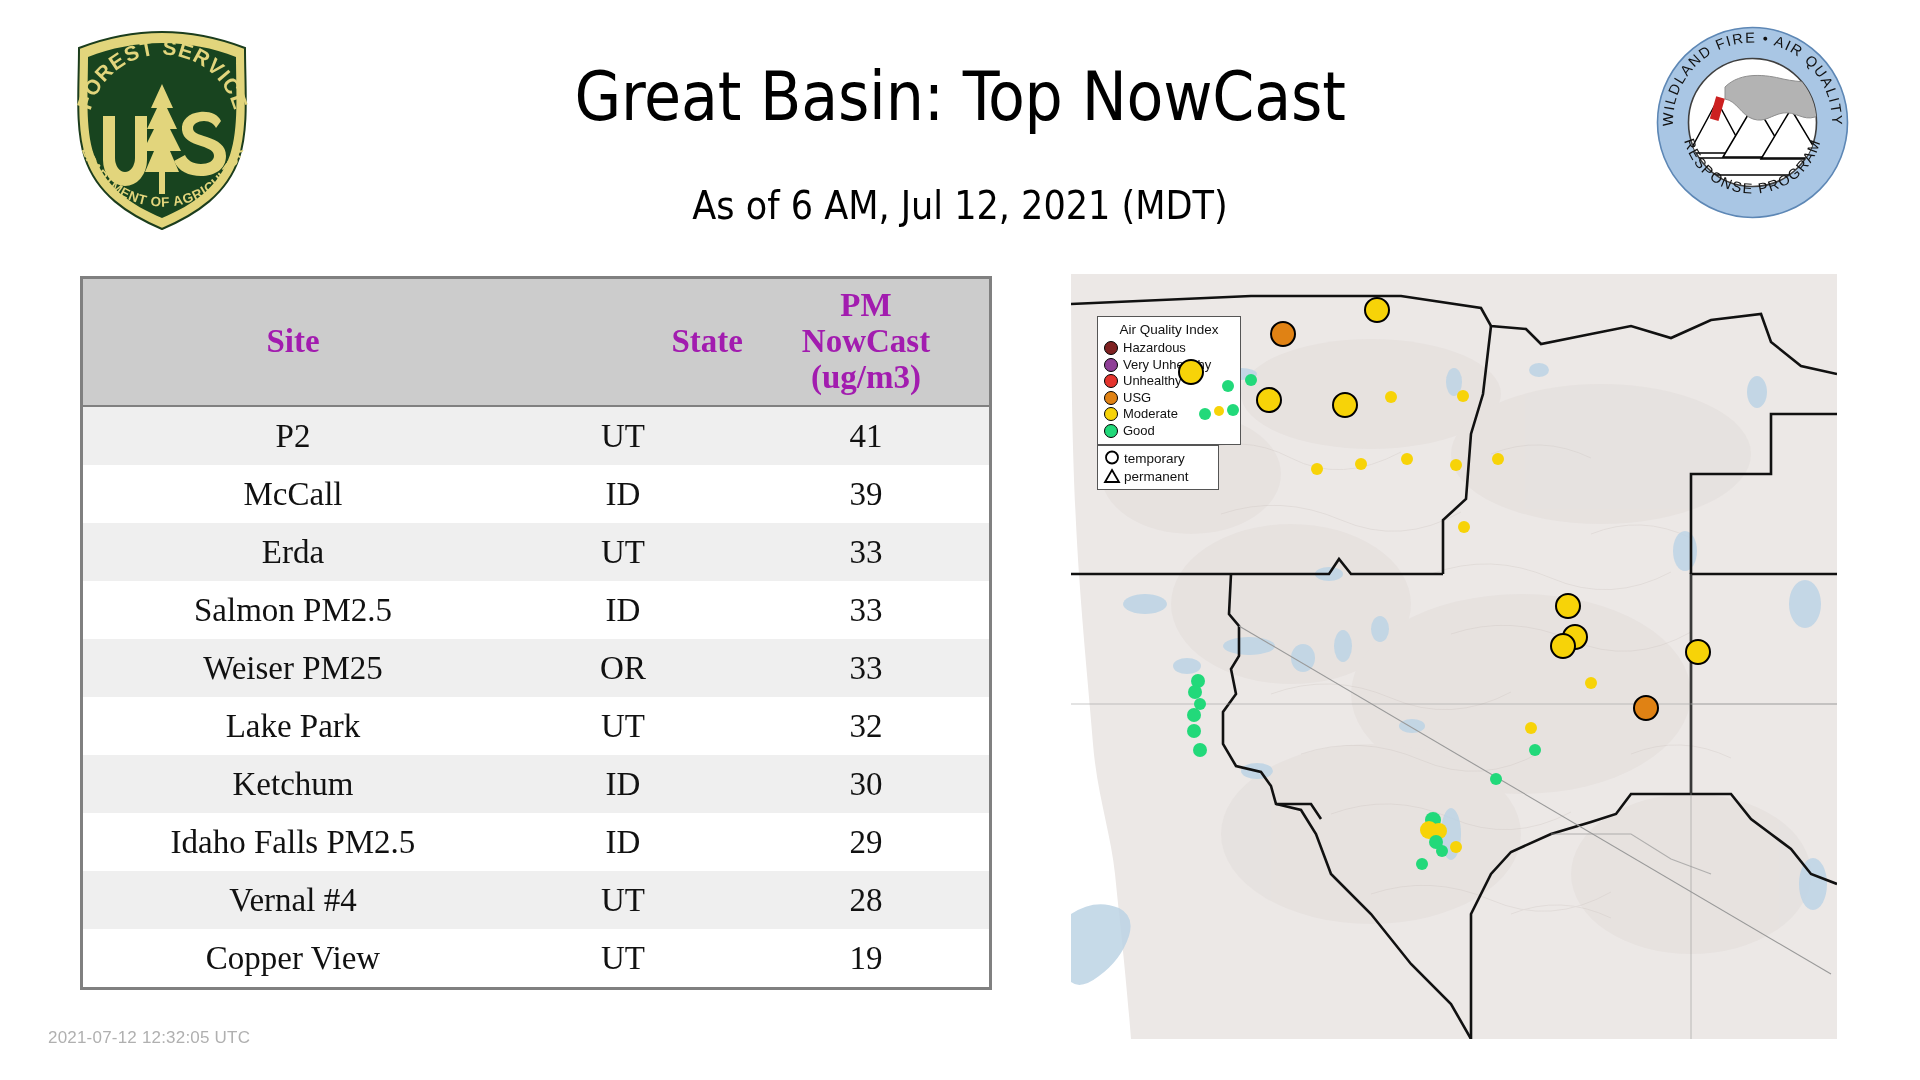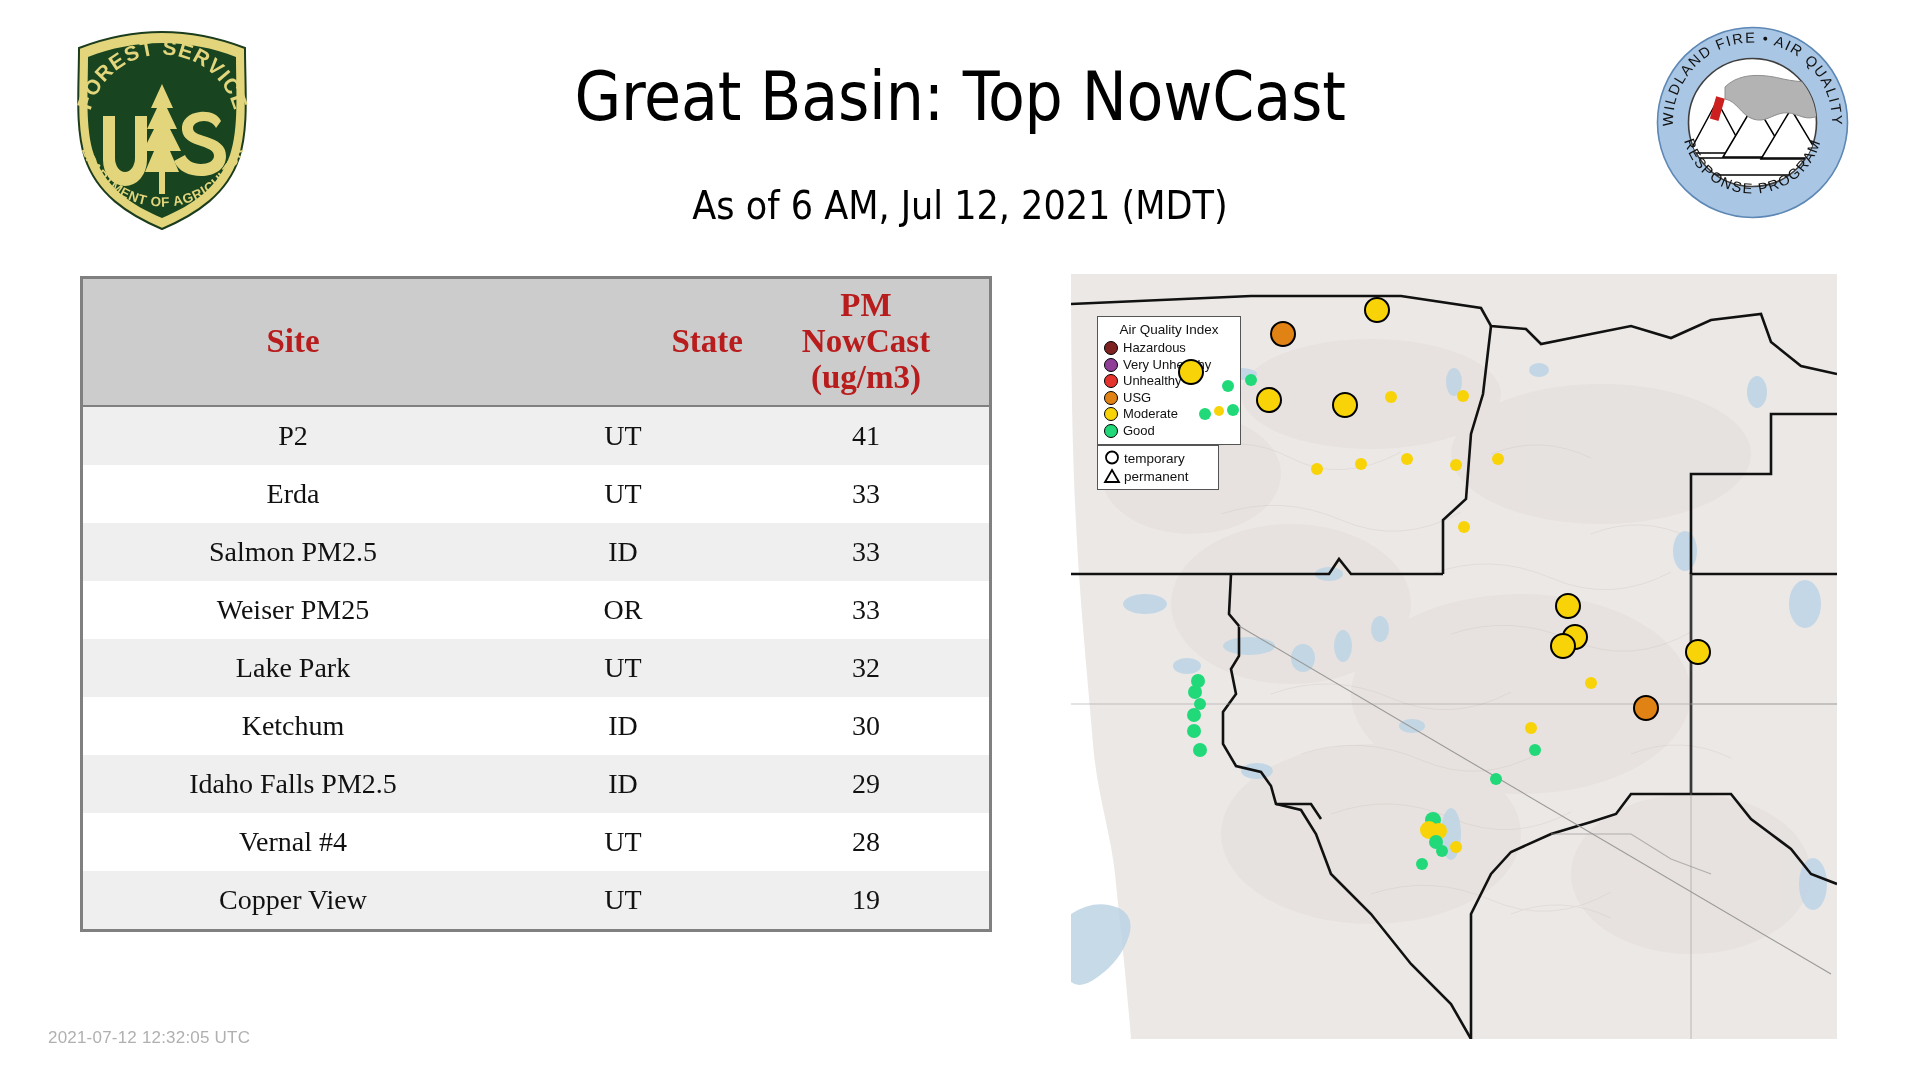--- a/index.html
+++ b/index.html
@@ -36,33 +36,33 @@
   #table-wrap{
     position:absolute;left:80px;top:276px;width:912px;
     border:3px solid #808080;
     background:#fff;
     box-sizing:border-box;
   }
   table.aqi{border-collapse:collapse;width:100%;table-layout:fixed;}
   table.aqi th{
     background:#cccccc;
     font-family:"Liberation Serif","DejaVu Serif",serif;
-    font-weight:700;font-size:33px;line-height:36px;color:#b91c1c;
+    font-weight:700;font-size:33px;line-height:36px;color:#a21caf;
     padding:8px 0 10px 0;vertical-align:middle;text-align:center;
     border-bottom:2px solid #808080;
     height:108px;box-sizing:border-box;
   }
   table.aqi th.c-site{width:420px;}
   table.aqi th.c-state{width:240px;text-align:right;}
   table.aqi th.c-pm{width:246px;}
   table.aqi th .pmline{display:block;}
   table.aqi td{
     font-family:"Liberation Serif","DejaVu Serif",serif;
     font-stretch:condensed;
-    font-weight:400;font-size:28px;line-height:36px;color:#111;
+    font-weight:400;font-size:33px;line-height:36px;color:#111;
     text-align:center;height:58px;padding:0;margin-top:28px;
   }
   table.aqi tbody tr:nth-child(odd){background:#efefef;}
   table.aqi tbody tr:nth-child(even){background:#ffffff;}
 
   
   #map{
     position:absolute;left:1071px;top:274px;width:766px;height:765px;
     background:#a21caf;overflow:hidden;
   }
@@ -172,20 +172,25 @@
           <span class="pmline">NowCast</span>
           <span class="pmline">(ug/m3)</span>
         </th>
       </tr>
     </thead>
     <tbody id="table-body">
         <tr>
           <td>P2</td>
           <td>UT</td>
           <td>41</td>
+        </tr>
+        <tr>
+          <td>McCall</td>
+          <td>ID</td>
+          <td>39</td>
         </tr>
         <tr>
           <td>Erda</td>
           <td>UT</td>
           <td>33</td>
         </tr>
         <tr>
           <td>Salmon PM2.5</td>
           <td>ID</td>
           <td>33</td>

